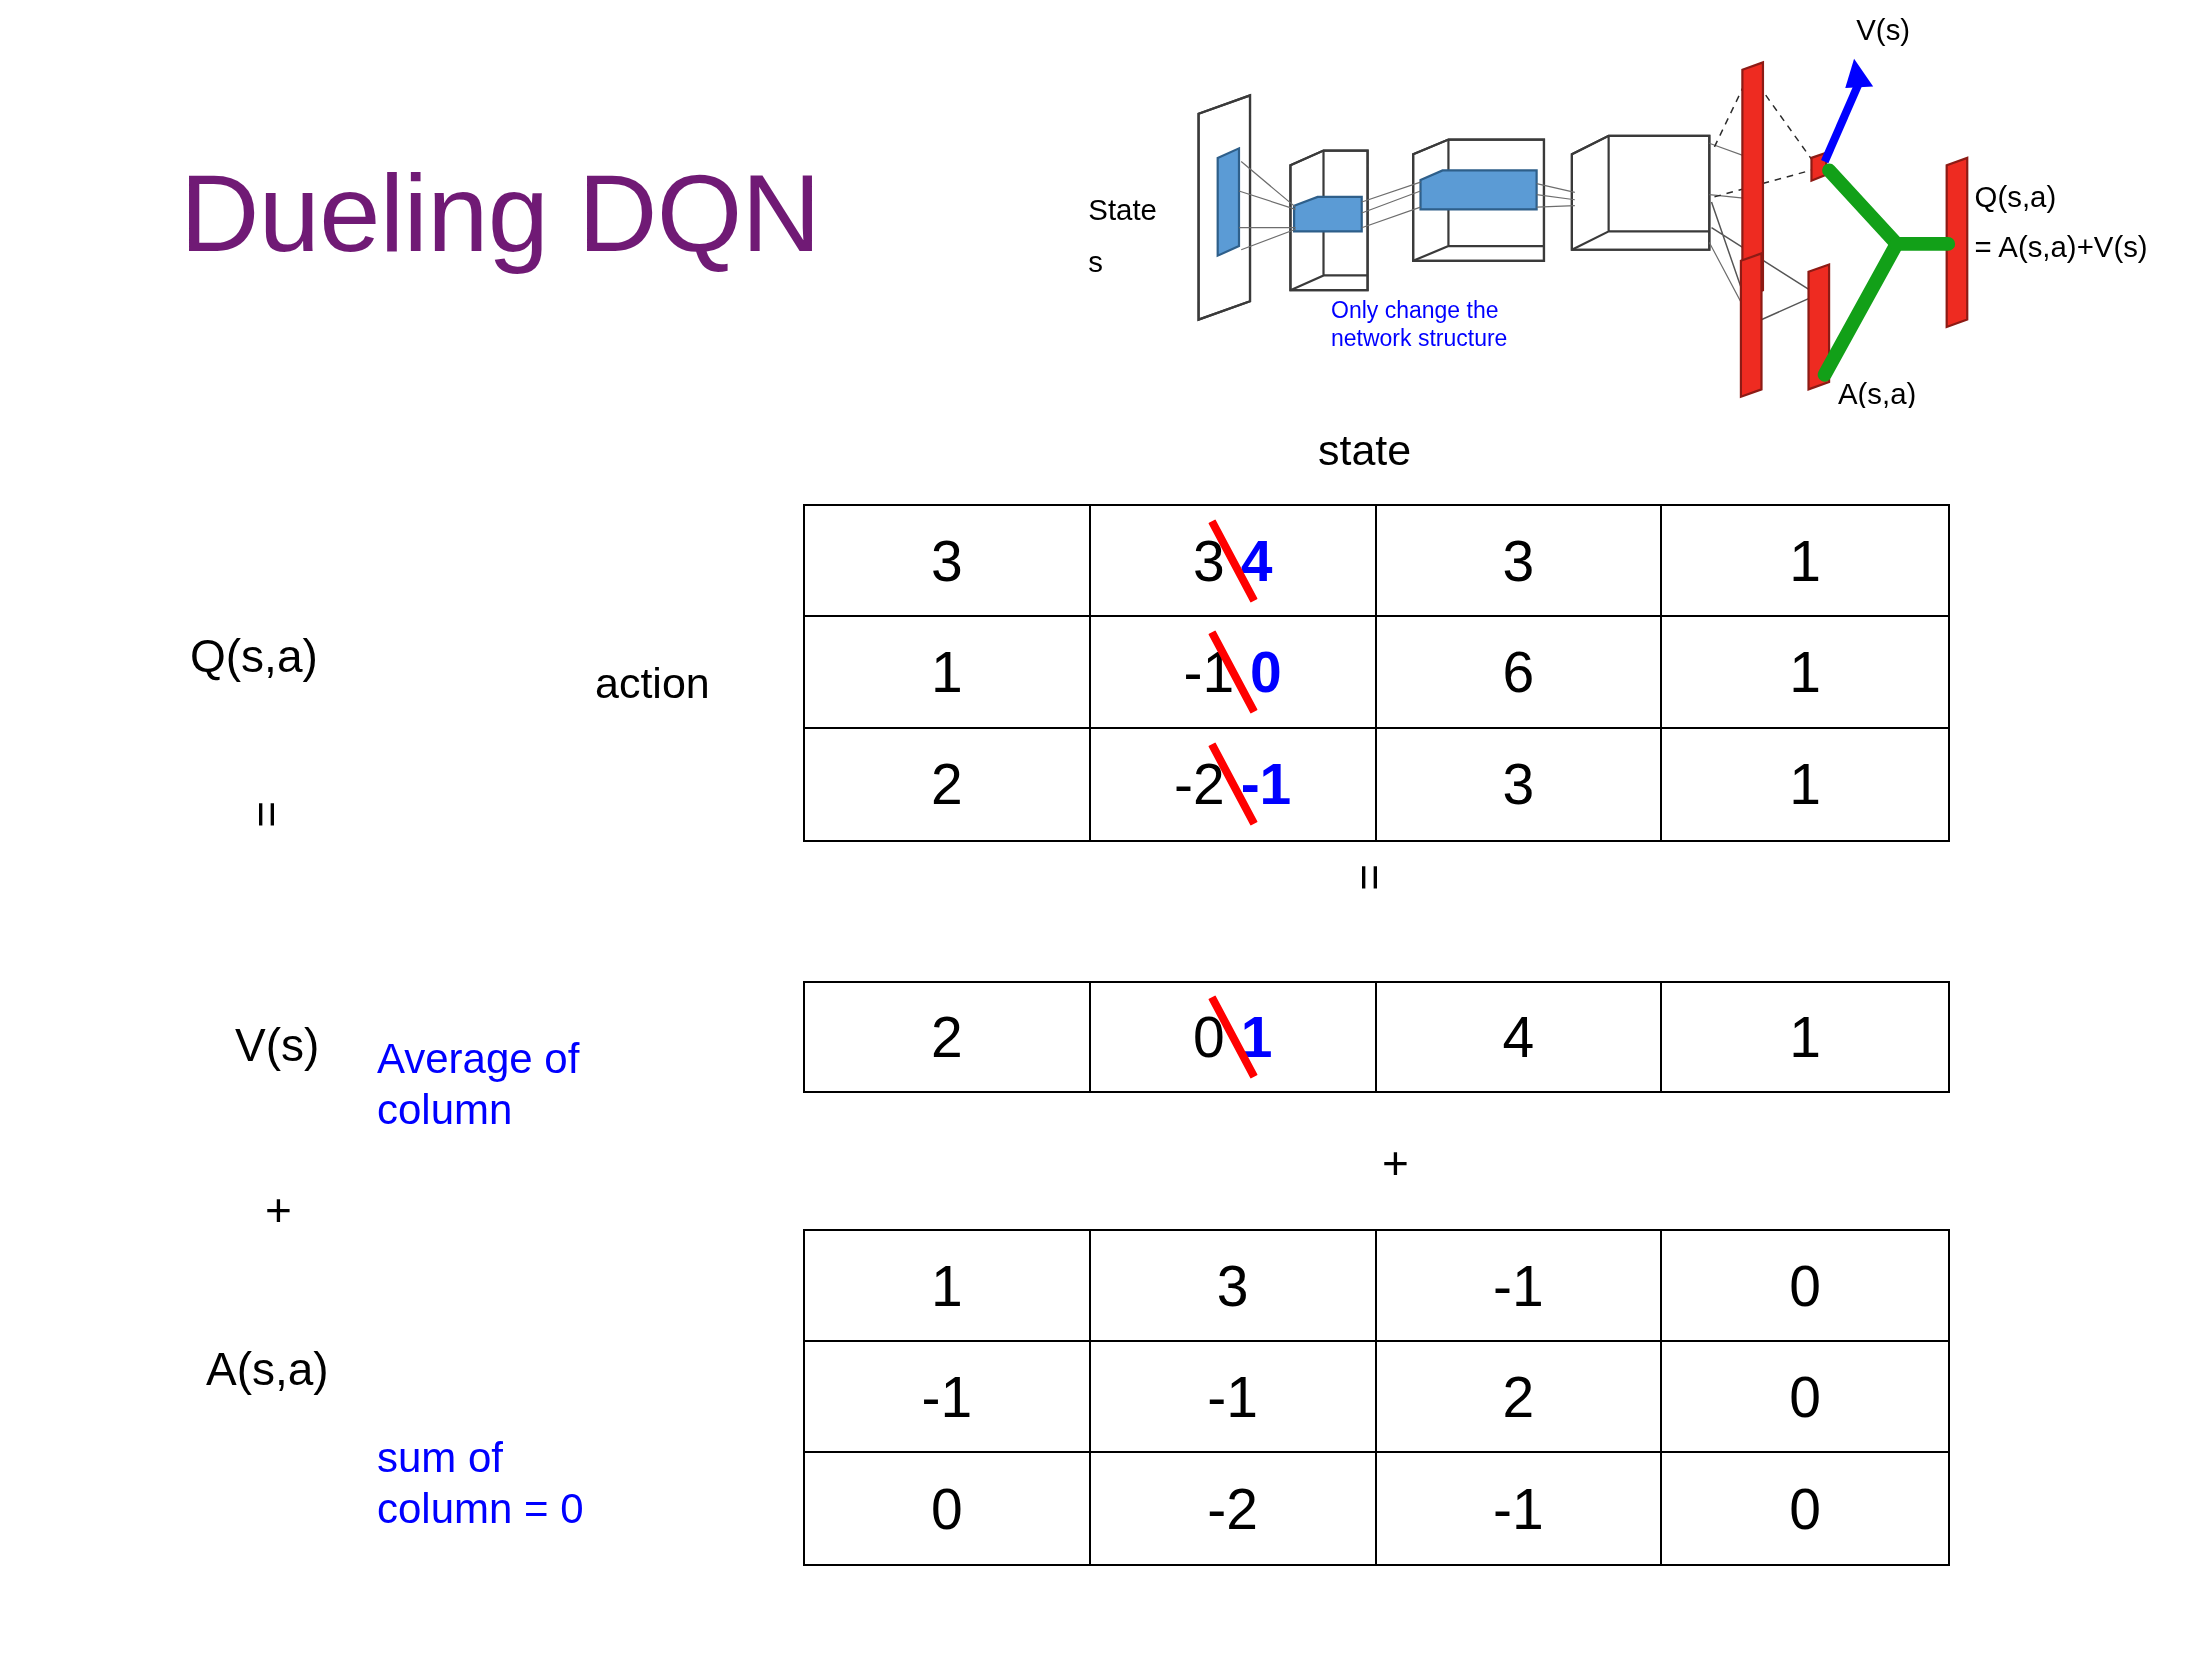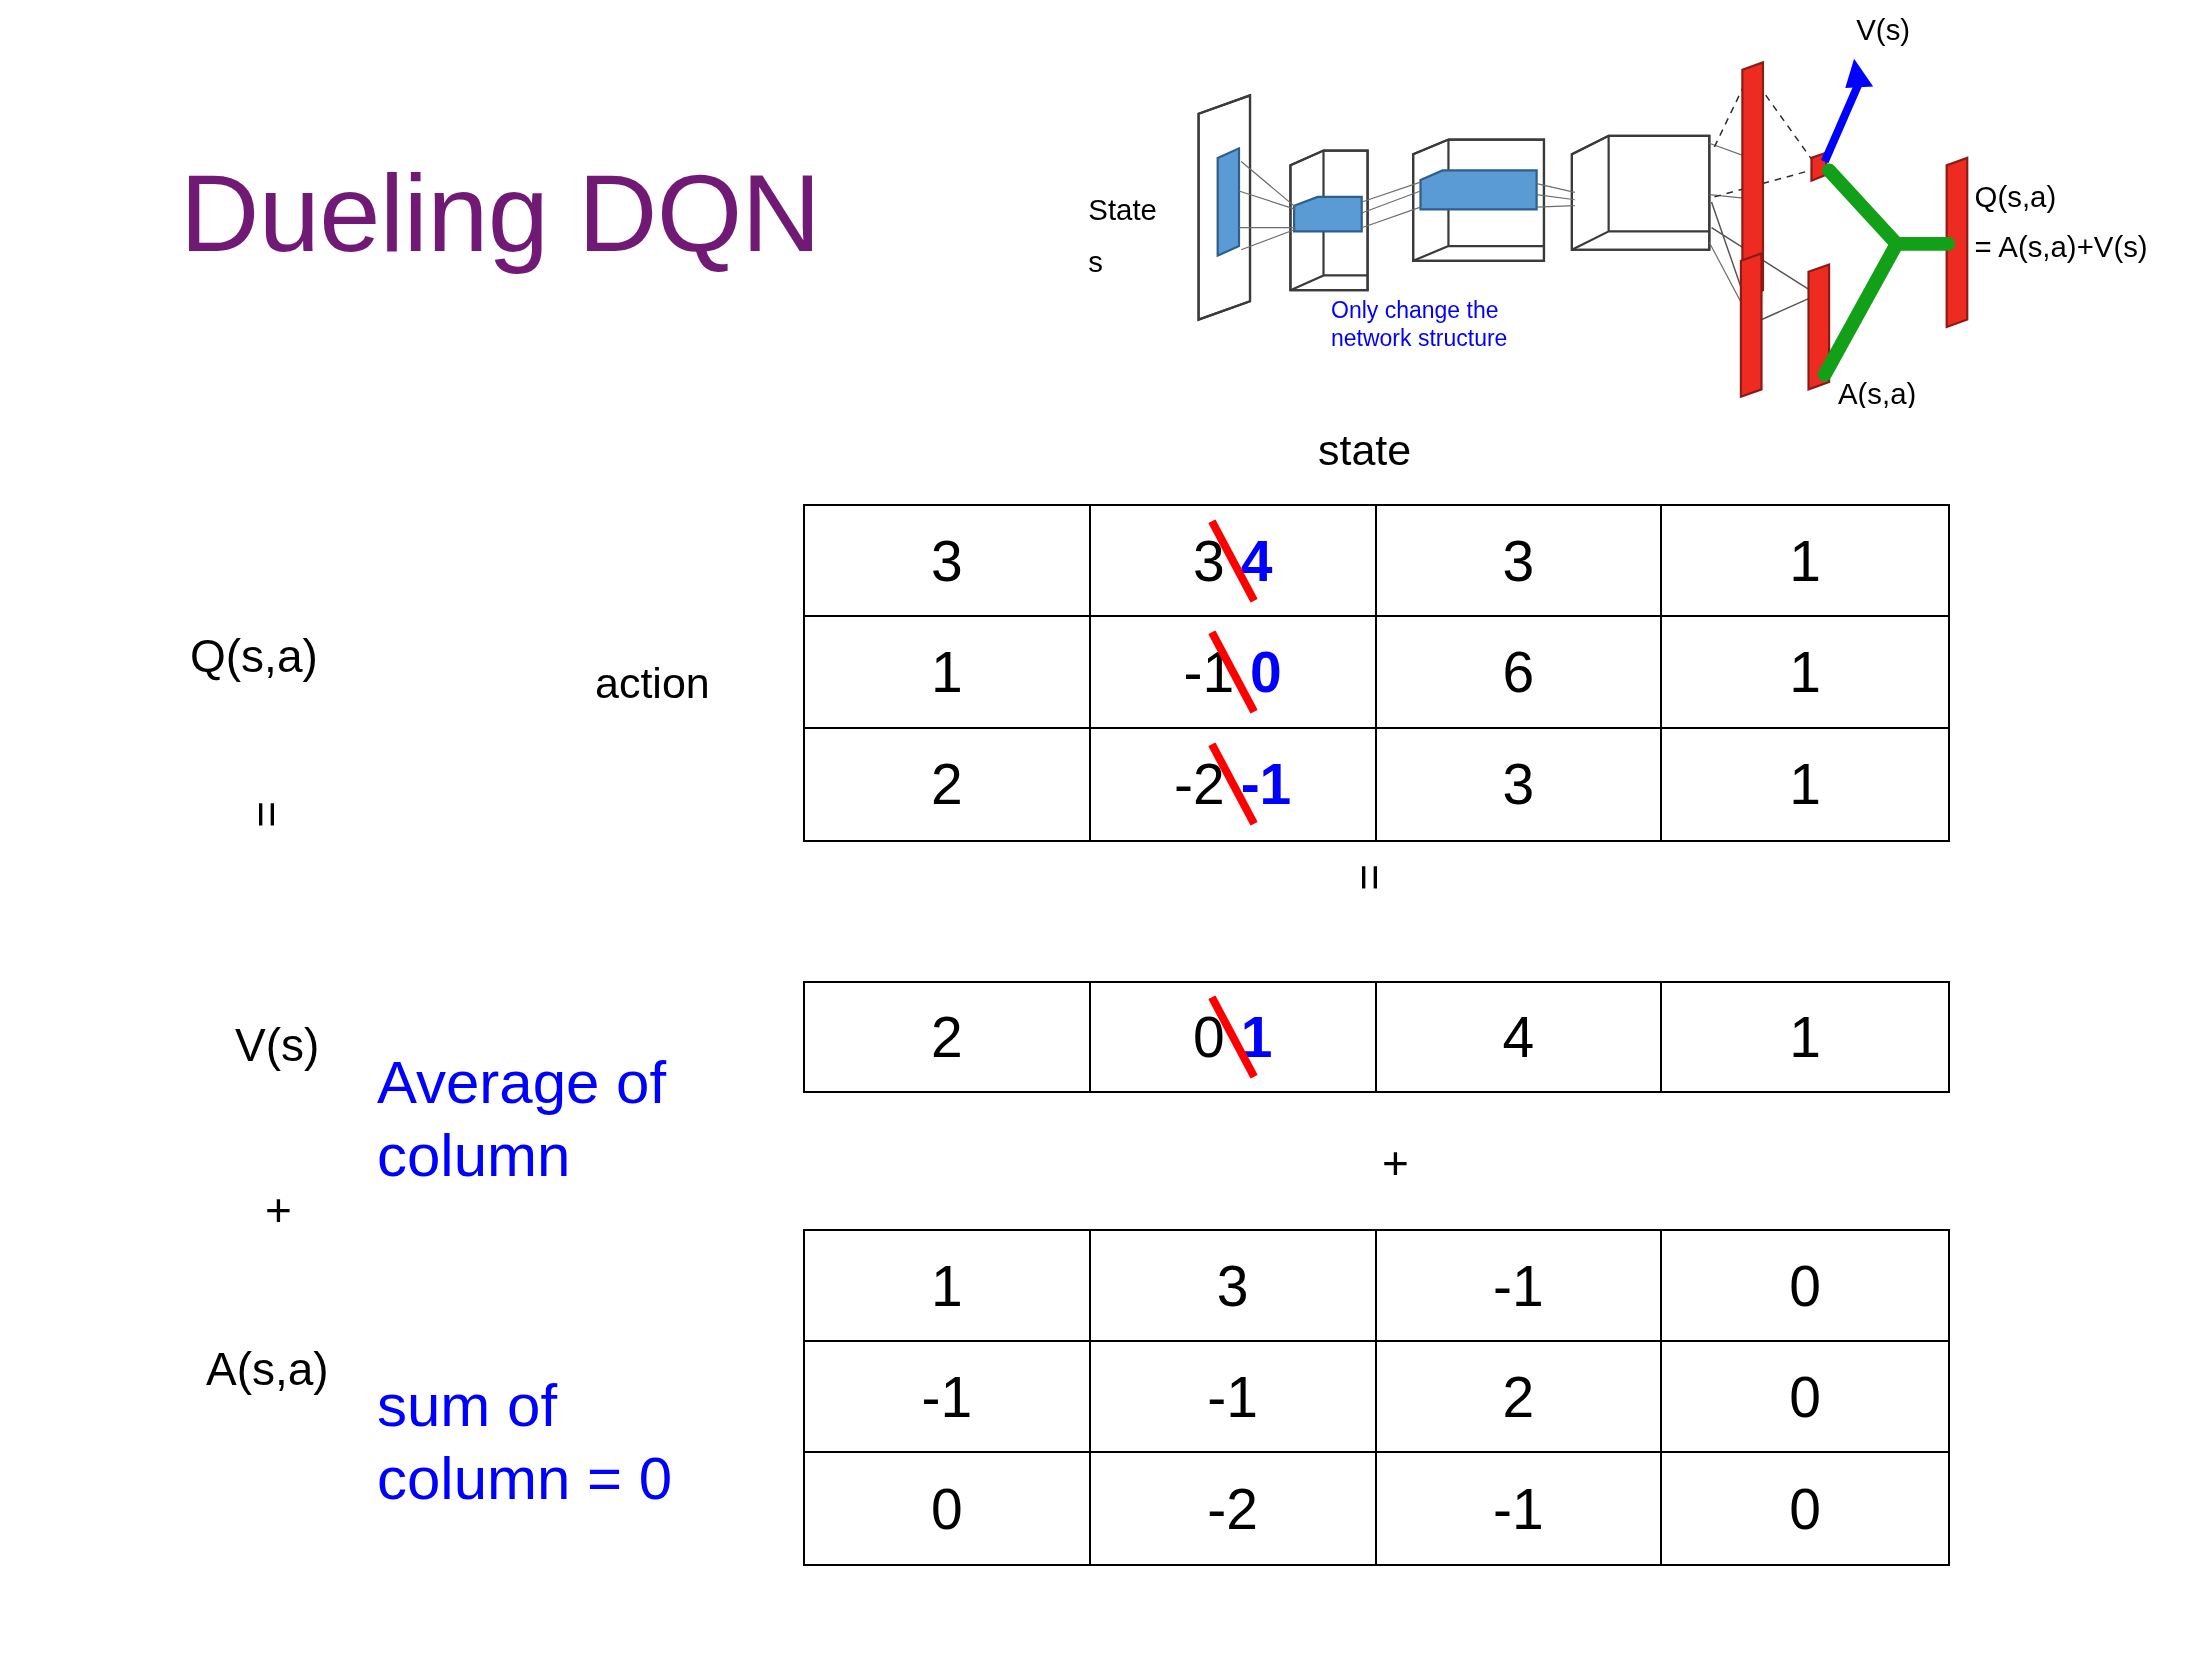--- a/index.html
+++ b/index.html
@@ -70,27 +70,26 @@
   }
   .op-eq  { transform: rotate(90deg); transform-origin: left top; }
   .op-q-eq   { left: 294px;  top: 801px; }
   .op-mid-eq { left: 1397px; top: 864px; }
   .op-va-plus{ left: 265px;  top: 1183px; }
   .op-mid-plus{ left: 1382px; top: 1136px; }
 
   .note-blue {
     position: absolute;
     color: #0000ff;
-    font-size: 60px;
+    font-size: 42px;
     line-height: 1.22;
     white-space: pre-line;
-    margin-top: 13px;
   }
   .note-avg { left: 377px; top: 1033px; }
-  .note-sum { left: 377px; top: 1356px; }
+  .note-sum { left: 377px; top: 1432px; }
 
   
   .grid {
     position: absolute;
     display: grid;
     border: 2.9px solid #000;
     box-sizing: border-box;
     background: #fff;
   }
   .grid .cell {

